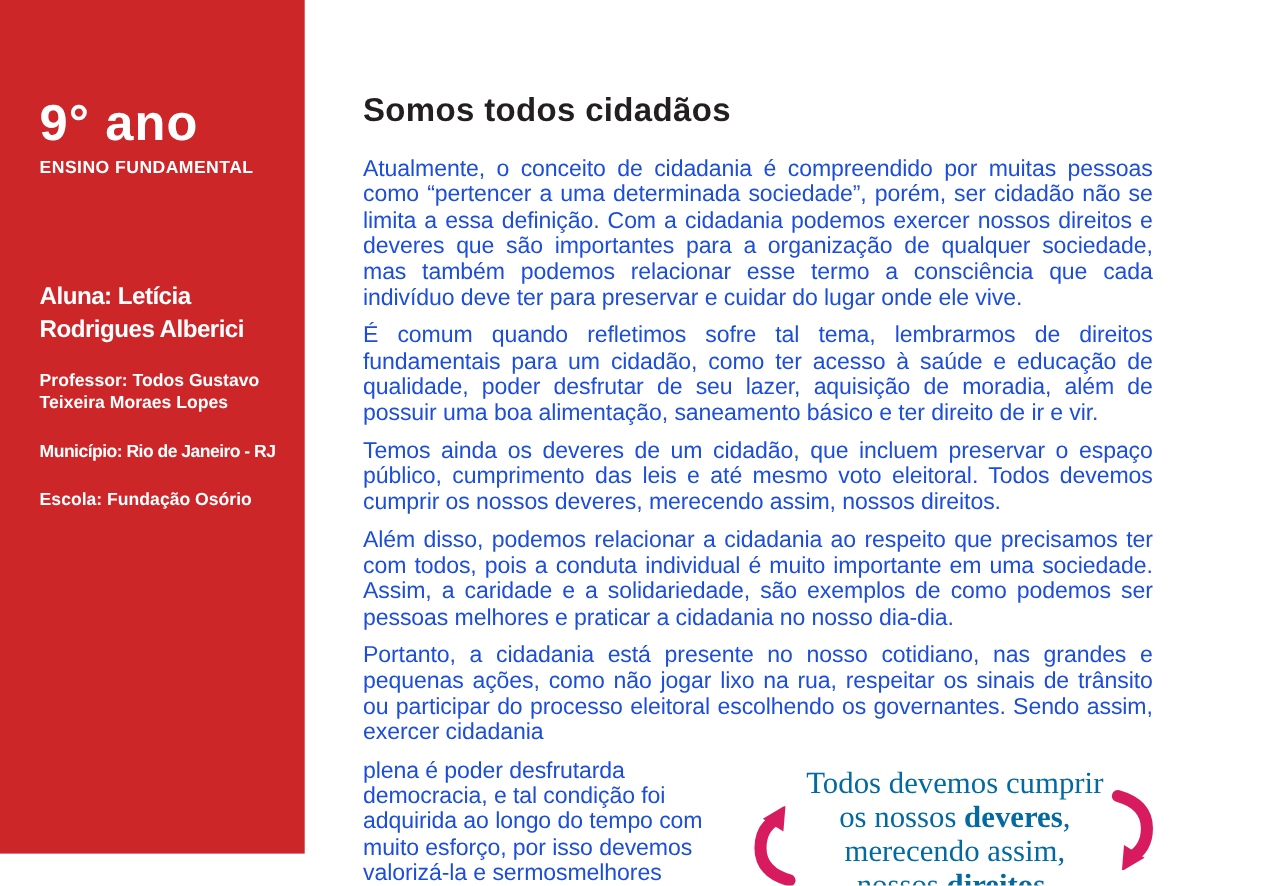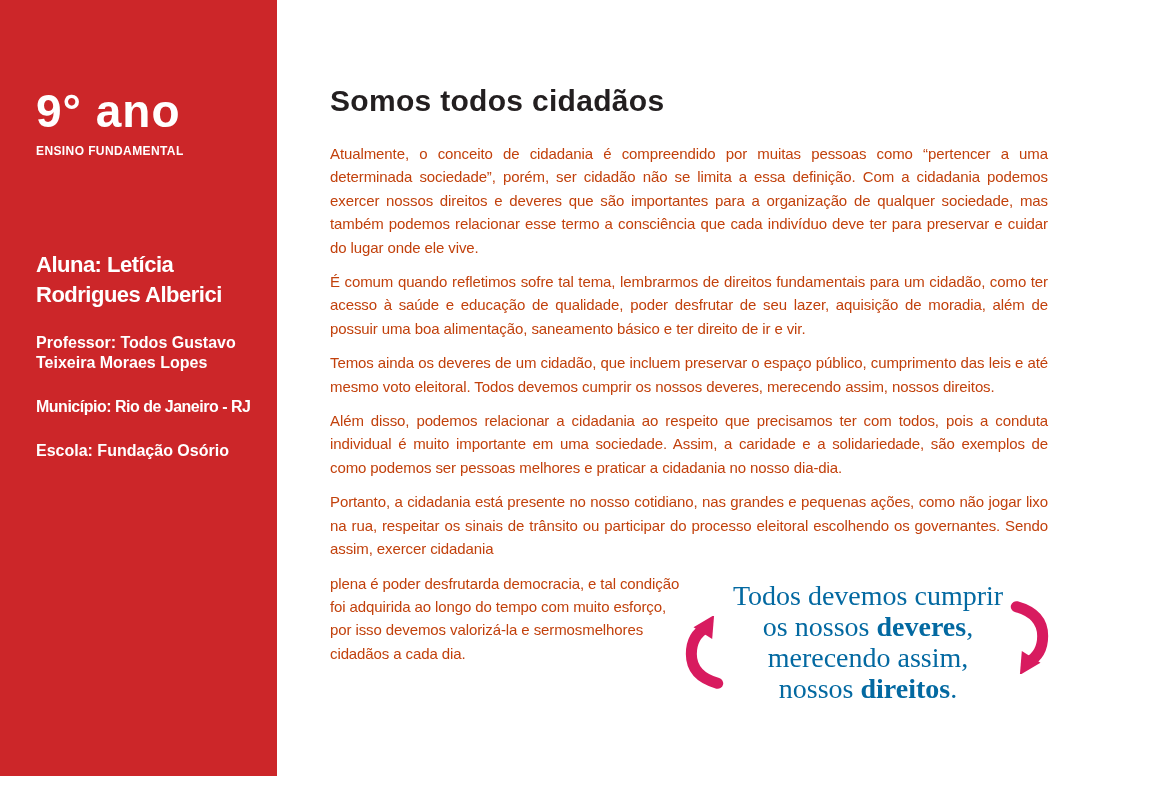--- a/index.html
+++ b/index.html
@@ -25,21 +25,21 @@
     box-sizing: border-box;
     padding: 88px 24px 0 36px;
   }
   .grade {
     font-size: 46px;
     font-weight: bold;
     line-height: 1.0;
     letter-spacing: 1px;
   }
   .level {
-    font-size: 12px;
+    font-size: 16px;
     font-weight: bold;
     margin-top: 10px;
     letter-spacing: 0.4px;
   }
   .student {
     margin-top: 92px;
     font-size: 22px;
     font-weight: bold;
     line-height: 1.35;
     letter-spacing: -0.5px;
@@ -59,23 +59,23 @@
     padding: 84px 102px 0 53px;
   }
   .title {
     font-size: 30px;
     font-weight: bold;
     color: #231f20;
     margin: 0 0 24px 0;
     letter-spacing: 0.3px;
   }
   .para {
-    font-size: 15px;
+    font-size: 21px;
     line-height: 23.4px;
-    color: #c2410c;
+    color: #1d4ed8;
     text-align: justify;
     margin: 0 0 11px 0;
     letter-spacing: -0.1px;
   }
   .bottom-row {
     display: flex;
     align-items: flex-start;
   }
   .narrow-col {
     width: 352px;

